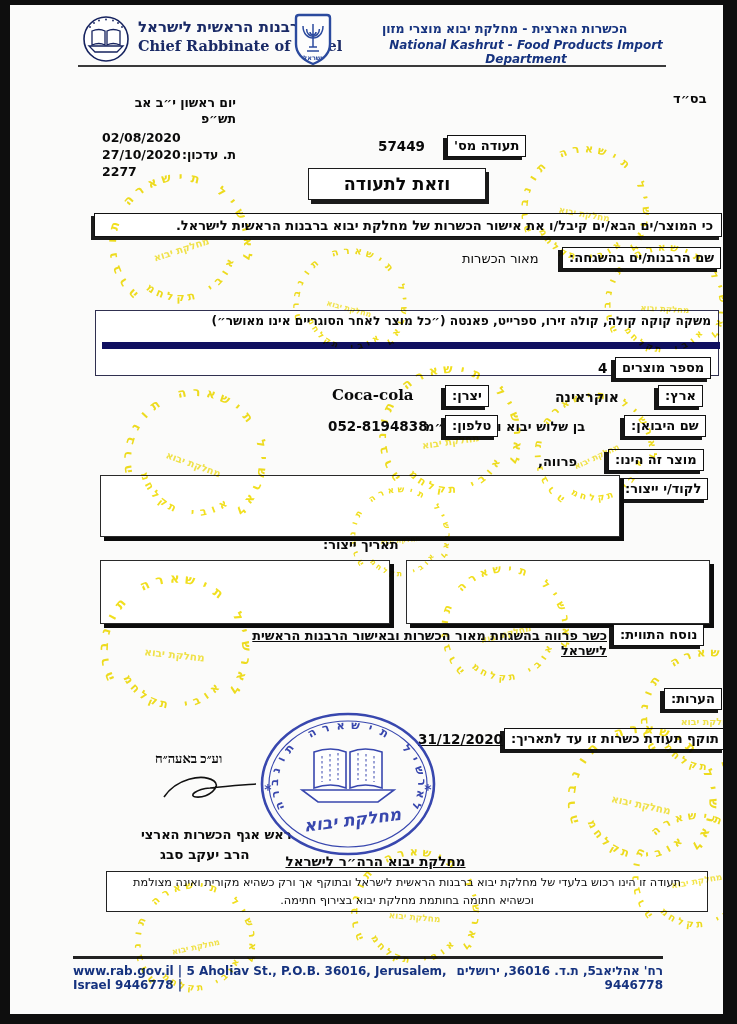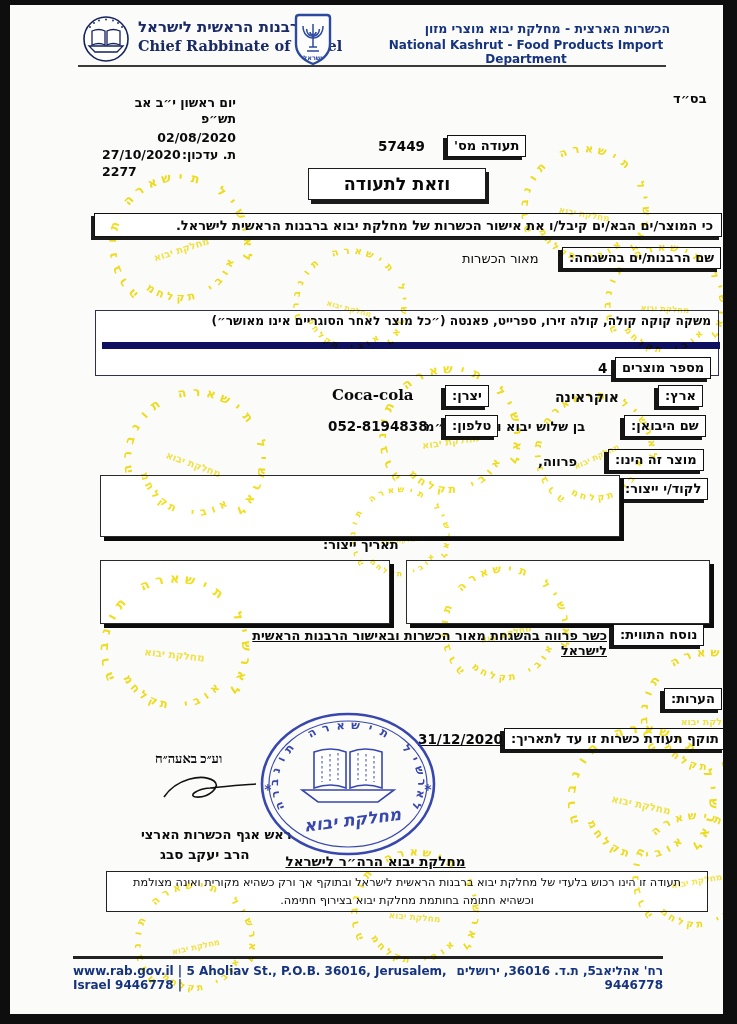--- a/index.html
+++ b/index.html
@@ -55,30 +55,30 @@
       <path d="M11,15 C11,31 31,31 31,15"></path>
       <path d="M14.6,18 C14.6,27.5 27.4,27.5 27.4,18"></path>
       <path d="M18,21 C18,24.5 24,24.5 24,21"></path>
       <path d="M21,13 L21,36"></path>
       <path d="M17,36 L25,36"></path>
       <path d="M15,40 L27,40"></path>
     </g>
     <text x="21" y="49" text-anchor="middle" font-size="6.5" fill="#2b4a9e" font-weight="bold">ישראל</text>
   </svg>
 
-  <div class="abs b rtl navy" style="left:372px;top:16px;width:288px;text-align:right;font-size:12.5px;">הכשרות הארצית - מחלקת יבוא מוצרי מזון</div>
-  <div class="abs b navy" style="left:372px;top:33px;width:288px;text-align:center;font-size:12px;">National Kashrut - Food Products Import Department</div>
+  <div class="abs b rtl navy" style="left:372px;top:16px;width:288px;text-align:left;font-size:12.5px;">הכשרות הארצית - מחלקת יבוא מוצרי מזון</div>
+  <div class="abs b navy" style="left:372px;top:33px;width:288px;text-align:center;font-size:12px;font-style:italic;">National Kashrut - Food Products Import Department</div>
 
   <div class="hdr-rule" style="left:68px;top:60px;width:588px;height:2px;"></div>
 
   <div class="abs b rtl" style="left:663px;top:86px;font-size:13px;">בס״ד</div>
 
   <div class="abs" style="left:92px;top:90px;width:134px;font-size:12.5px;line-height:1.3;">
     <div class="b rtl">יום ראשון י״ב אב תש״פ</div>
-    <div class="b" style="margin-top:2px;text-align:right;">02/08/2020</div>
+    <div class="b" style="margin-top:2px;">02/08/2020</div>
     <div class="b" style="display:flex;flex-direction:row-reverse;justify-content:space-between;margin-top:1px;">
       <span class="rtl">ת. עדכון:</span>
       <span>27/10/2020</span>
     </div>
     <div class="b" style="margin-top:1px;">2277</div>
   </div>
 
   <div class="lbox" style="left:437px;top:130px;">תעודה מס'</div>
   <div class="abs b" style="left:368px;top:133px;font-size:13.5px;">57449</div>
 

